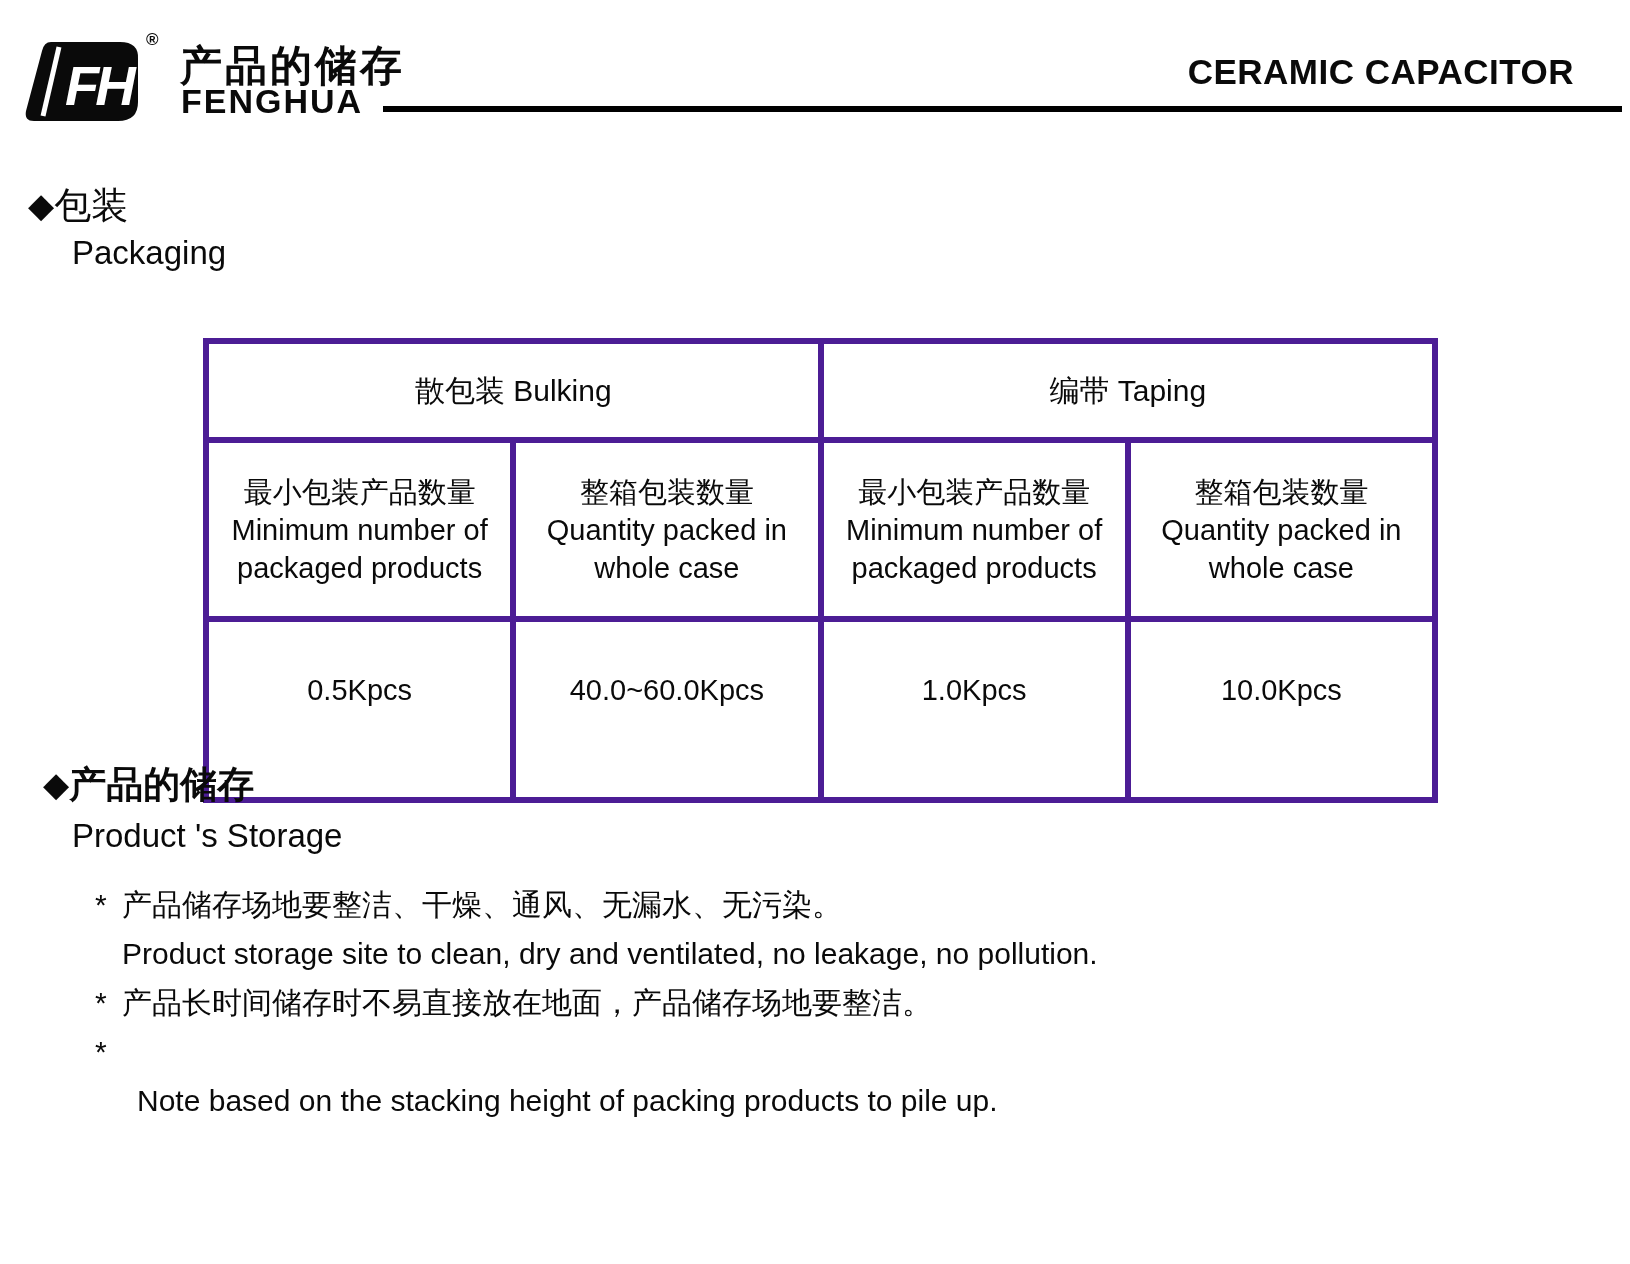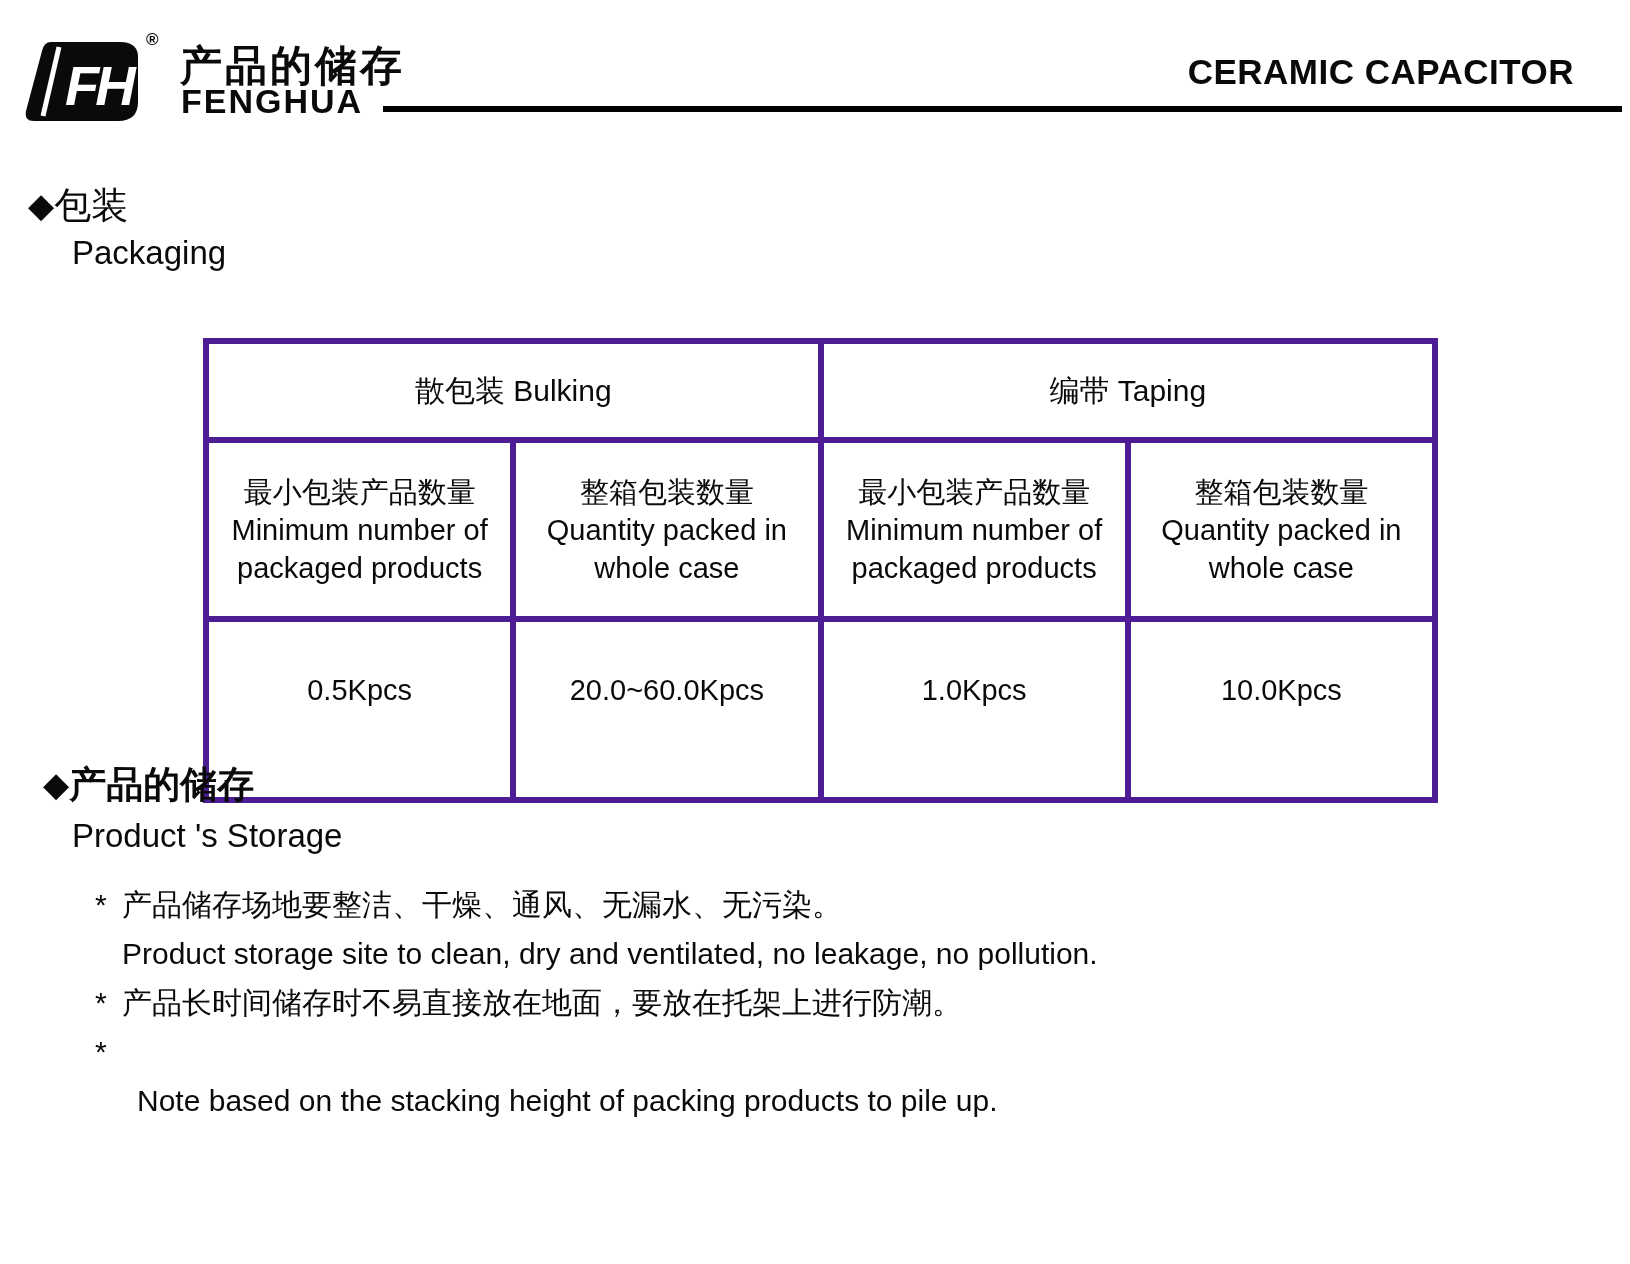--- a/index.html
+++ b/index.html
@@ -92,21 +92,21 @@
         <div>packaged products</div>
       </td>
       <td class="c4">
         <div>整箱包装数量</div>
         <div>Quantity packed in</div>
         <div>whole case</div>
       </td>
     </tr>
     <tr class="datarow">
       <td>0.5Kpcs</td>
-      <td>20.0~60.0Kpcs</td>
+      <td>40.0~60.0Kpcs</td>
       <td>1.0Kpcs</td>
       <td>10.0Kpcs</td>
     </tr>
   </tbody>
     </table>
 
   <div class="sec-head store-cn">
     <span class="diamond">◆</span><span>产品的储存</span>
   </div>
   <div class="sec-head-en store-en">Product 's Storage</div>
@@ -116,21 +116,21 @@
     <div class="note-line">
       <span class="note-marker">*</span>
       <span class="note-cn">产品储存场地要整洁、干燥、通风、无漏水、无污染。</span>
     </div>
     <div class="note-line">
       <span class="note-en">Product storage site to clean, dry and ventilated, no leakage, no pollution.</span>
     </div>
 
     <div class="note-line">
       <span class="note-marker">*</span>
-      <span class="note-cn">产品长时间储存时不易直接放在地面，要放在托架上进行防潮。</span>
+      <span class="note-cn">产品长时间储存时不易直接放在地面，产品储存场地要整洁。</span>
     </div>
 
     <div class="note-line">
       <span class="note-marker">*</span>
     </div>
     <div class="note-line">
       <span class="note-en extra-indent">Note based on the stacking height of packing products to pile up.</span>
     </div>
 
   </div>

